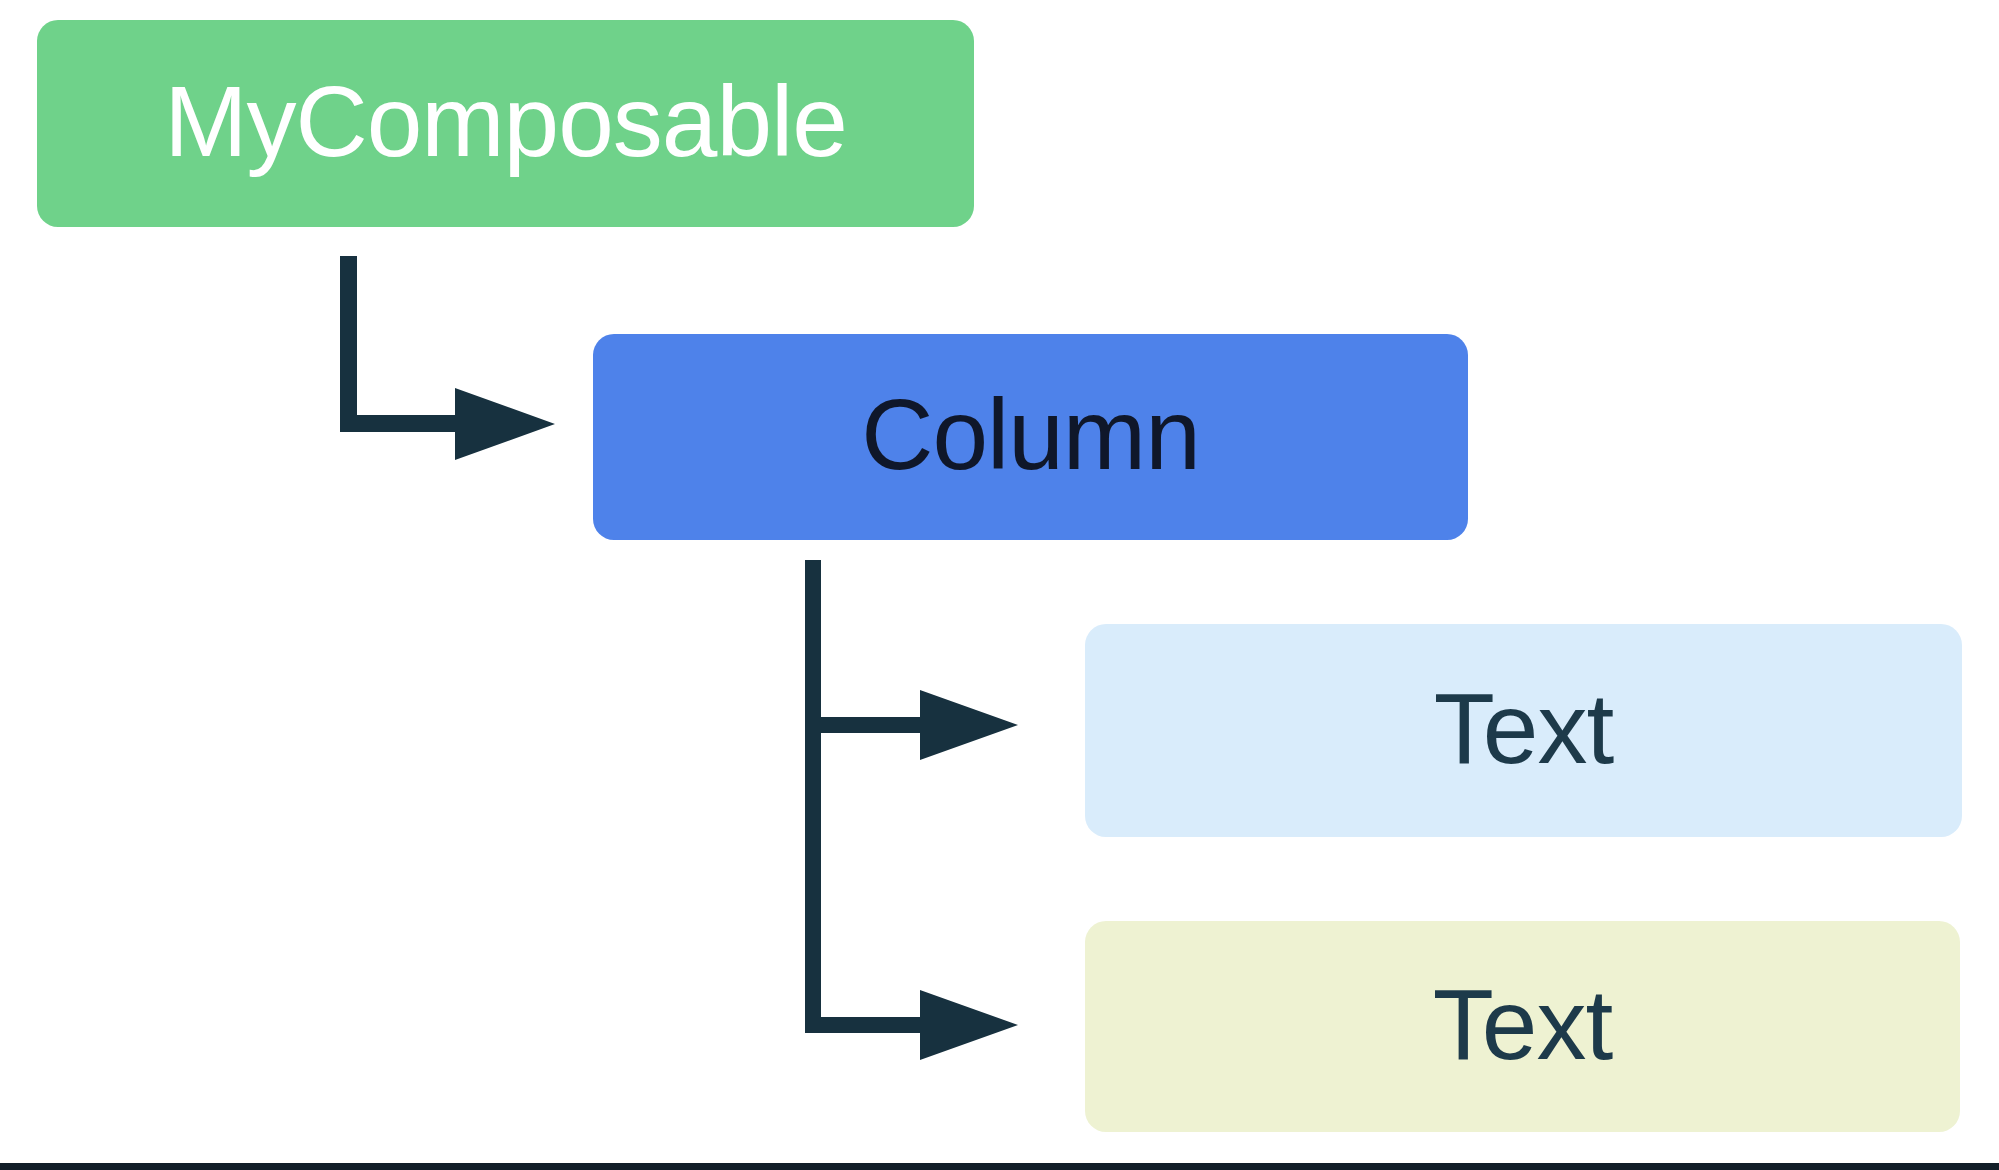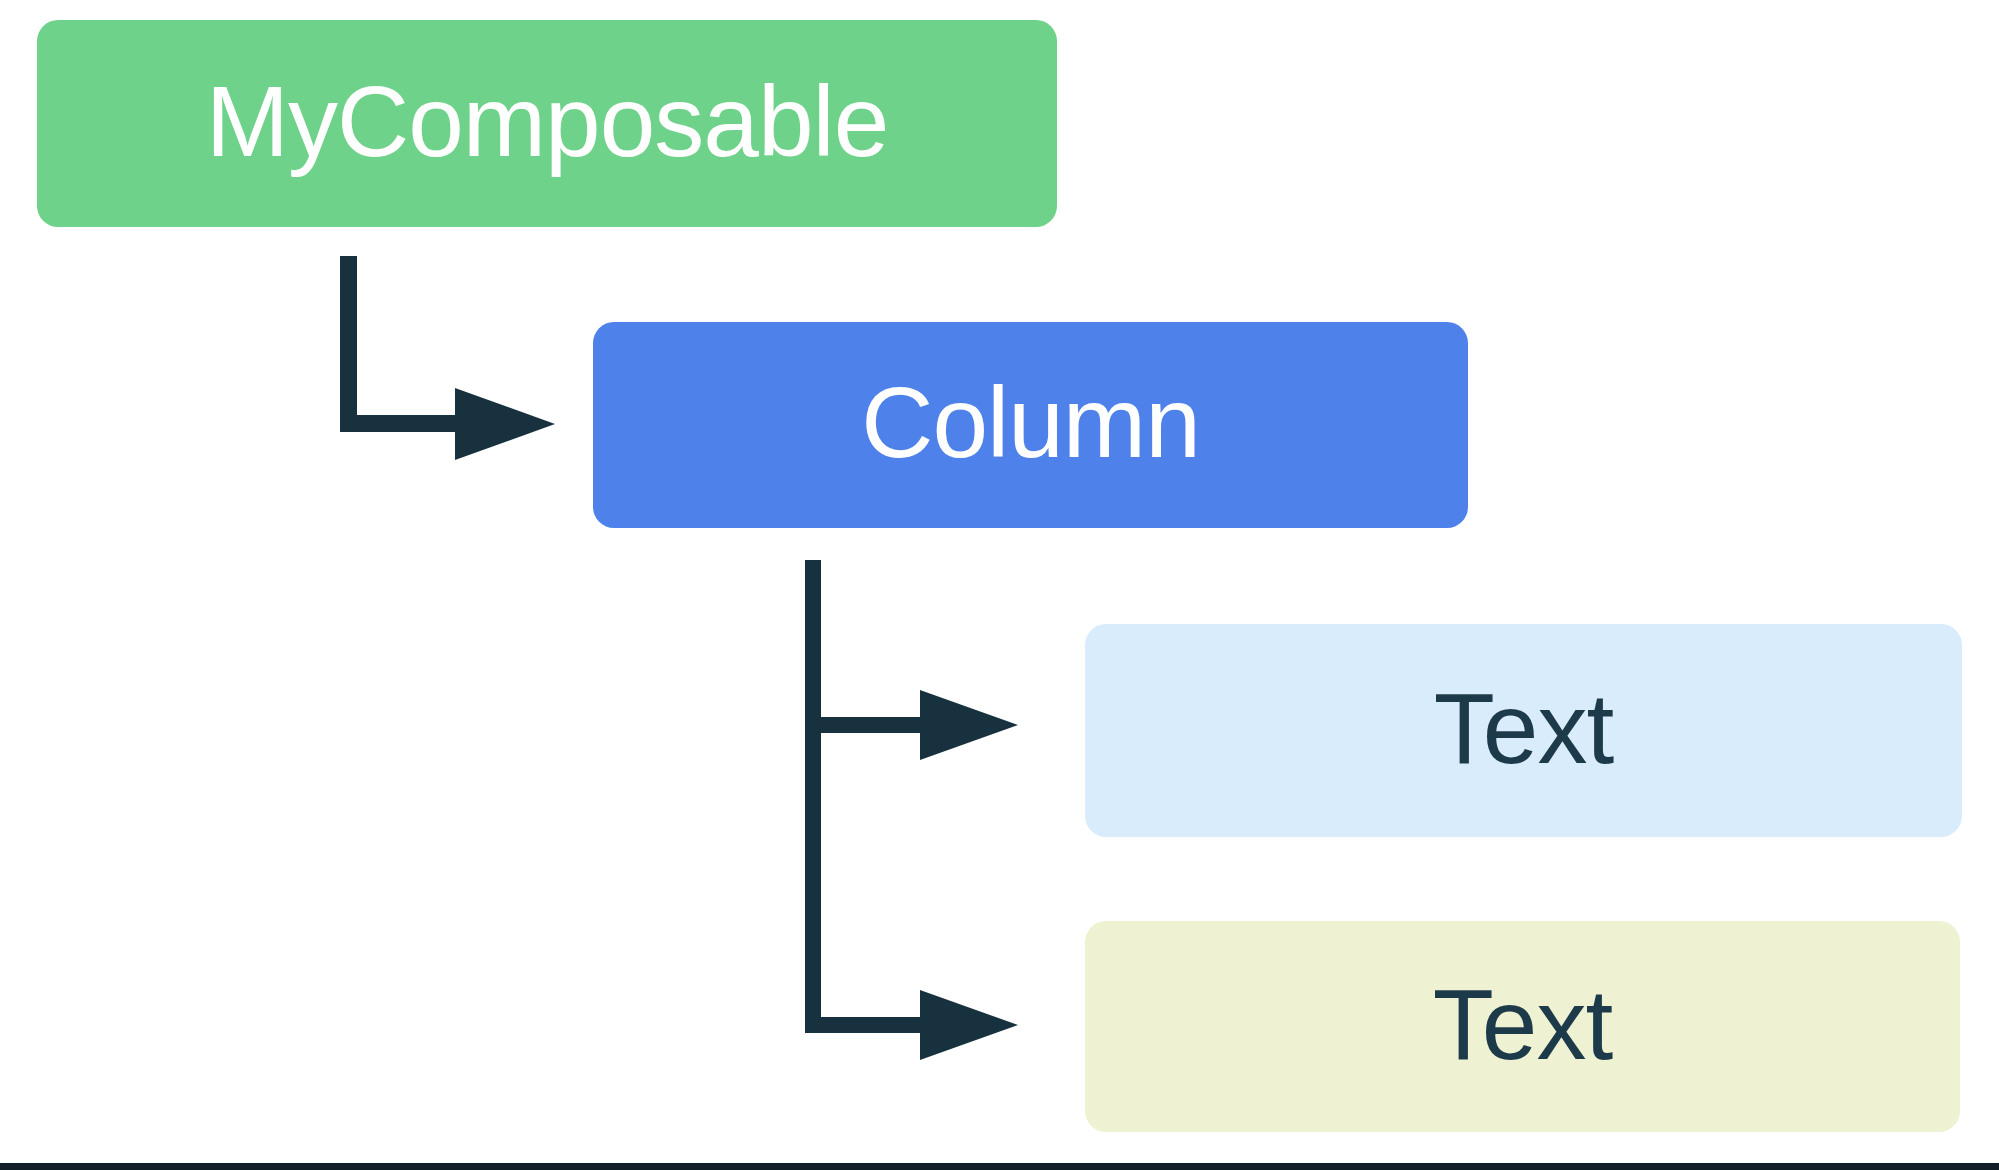--- a/index.html
+++ b/index.html
@@ -31,21 +31,21 @@
     border-radius: 21px;
   }
   .node .label {
     font-size: 100px;
     font-weight: 400;
     letter-spacing: -1px;
     line-height: 1;
     white-space: nowrap;
     transform: translateY(-3px);
   }
-  .node-root    { left: 37px;   top: 20px;  width: 1020px; height: 207px; }
+  .node-root    { left: 37px;   top: 20px;  width: 937px; height: 207px; }
   .node-column  { left: 593px;  top: 322px; width: 875px; height: 206px; }
   .node-text1   { left: 1085px; top: 624px; width: 877px; height: 213px; }
   .node-text2   { left: 1085px; top: 921px; width: 875px; height: 211px; }
   .footer-line {
     position: absolute;
     left: 0;
     top: 1163px;
     width: 1999px;
     height: 7px;
   }
@@ -58,21 +58,21 @@
   <svg class="connector-layer" viewBox="0 0 1999 1170" xmlns="http://www.w3.org/2000/svg">
     <path d="M340,256 L357,256 L357,415 L455,415 L455,388 L555,424 L455,460 L455,432 L340,432 Z" style="fill: rgb(23, 49, 63);"></path>
     <path d="M805,560 L821,560 L821,717 L920,717 L920,690 L1018,725 L920,760 L920,733 L821,733
              L821,1017 L920,1017 L920,990 L1018,1025 L920,1060 L920,1033 L805,1033 Z" style="fill: rgb(23, 49, 63);"></path>
   </svg>
 
   <div class="node node-root" style="background-color: rgb(111, 210, 138); color: rgb(255, 255, 255);">
     <span class="label">MyComposable</span>
   </div>
 
-  <div class="node node-column" style="background-color: rgb(78, 130, 234); color: #ffffff;">
+  <div class="node node-column" style="background-color: rgb(78, 130, 234); color: #0f172a; margin-top: 12px;">
     <span class="label">Column</span>
   </div>
 
   <div class="node node-text1" style="background-color: rgb(217, 236, 251); color: rgb(29, 58, 74);">
     <span class="label">Text</span>
   </div>
 
   <div class="node node-text2" style="background-color: rgb(238, 242, 210); color: rgb(29, 58, 74);">
     <span class="label">Text</span>
   </div>

